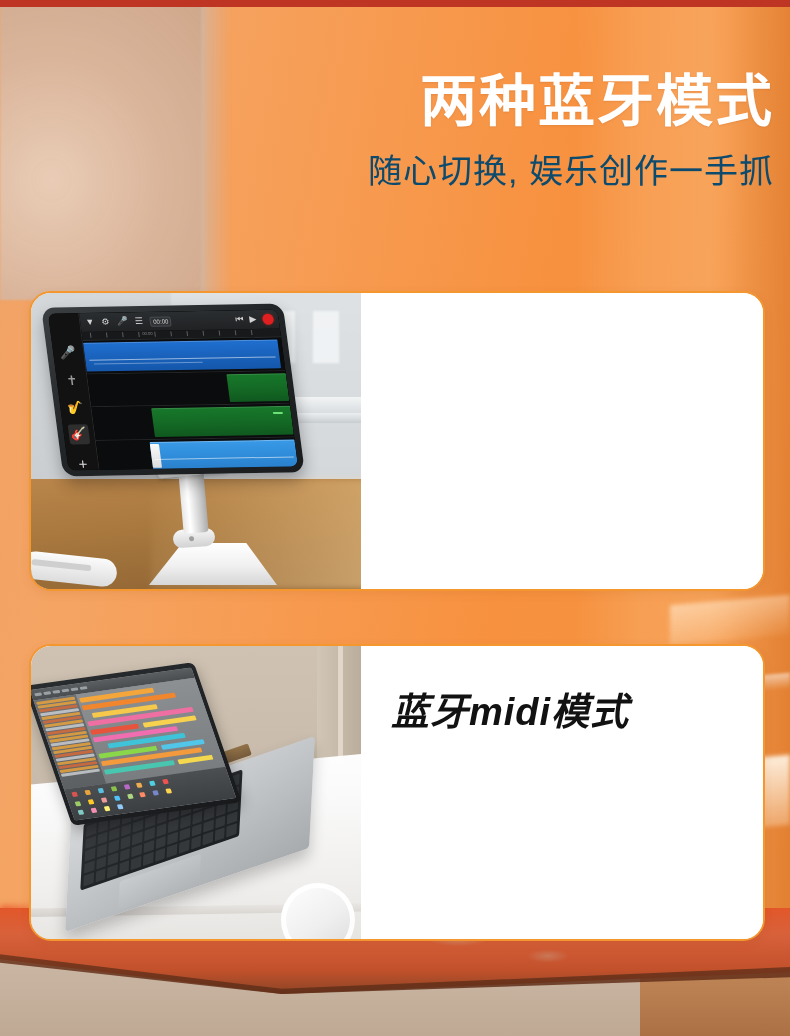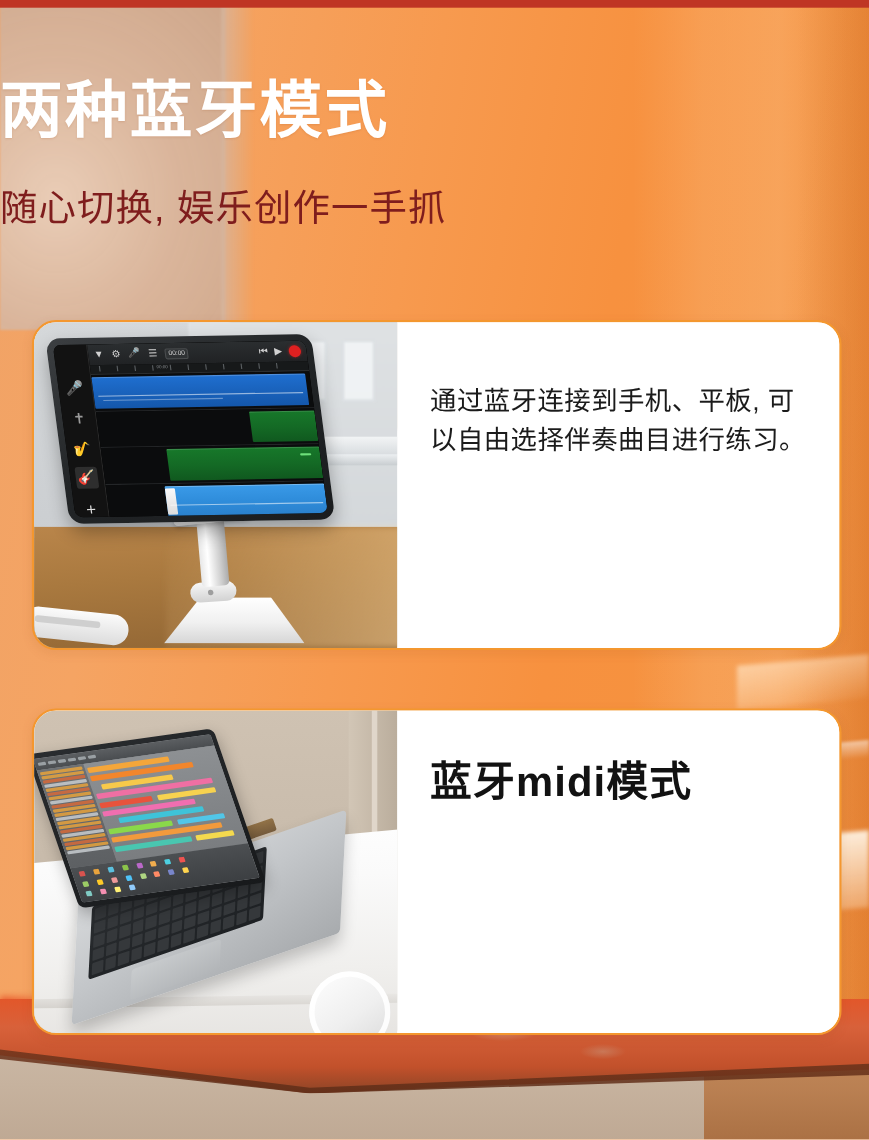--- a/index.html
+++ b/index.html
@@ -147,52 +147,52 @@
     width: 60px; height: 34px;
     background: linear-gradient(90deg, #e8572a, rgba(232,87,42,0));
     filter: blur(3px);
   }
 
   
   .headline-block {
     position: absolute;
     left: 0; top: 72px;
     width: 774px;
-    text-align: left;
+    text-align: right;
   }
   .headline {
     margin: 0;
     font-size: 57px;
     line-height: 1.04;
     font-weight: 700;
     color: #ffffff;
     letter-spacing: 2px;
     text-shadow: 0 1px 2px rgba(160,78,26,0.18);
   }
   .subhead {
-    margin: 39px 0 0 0;
+    margin: 20px 0 0 0;
     font-size: 34px;
     line-height: 1.2;
     font-weight: 400;
-    color: #7f1d1d;
+    color: #0c4a6e;
     letter-spacing: 1px;
   }
 
   
   .card {
     position: absolute;
     background: #ffffff;
     border: 2px solid #f4972f;
     border-radius: 22px;
     overflow: hidden;
     display: flex;
     box-shadow: 0 3px 10px rgba(150,70,20,0.10);
   }
   #card-1 { left: 29px; top: 291px;  width: 732px; height: 296px; }
-  #card-2 { left: 29px; top: 644px;  width: 732px; height: 293px; }
+  #card-2 { left: 29px; top: 644px;  width: 732px; height: 293px; font-style: italic; }
 
   .card-photo {
     position: relative;
     width: 330px;
     flex: 0 0 330px;
     overflow: hidden;
   }
   .card-copy {
     flex: 1 1 auto;
     padding: 34px 26px 0 30px;
@@ -796,21 +796,20 @@
                 </div>
               </div>
 
             </div>
           </div>
         </div>
       </div>
     </div>
 
     <div class="card-copy">
-      <p class="card-desc">通过蓝牙连接到手机、平板, 可以自由选择伴奏曲目进行练习。</p>
     </div>
   </div>
 
   <div class="card" id="card-2">
 
     <div class="card-photo">
       <div class="scene-laptop">
         <div class="lp-wall-right"></div>
         <div class="lp-wall-strip"></div>
         <div class="lp-table"></div>

